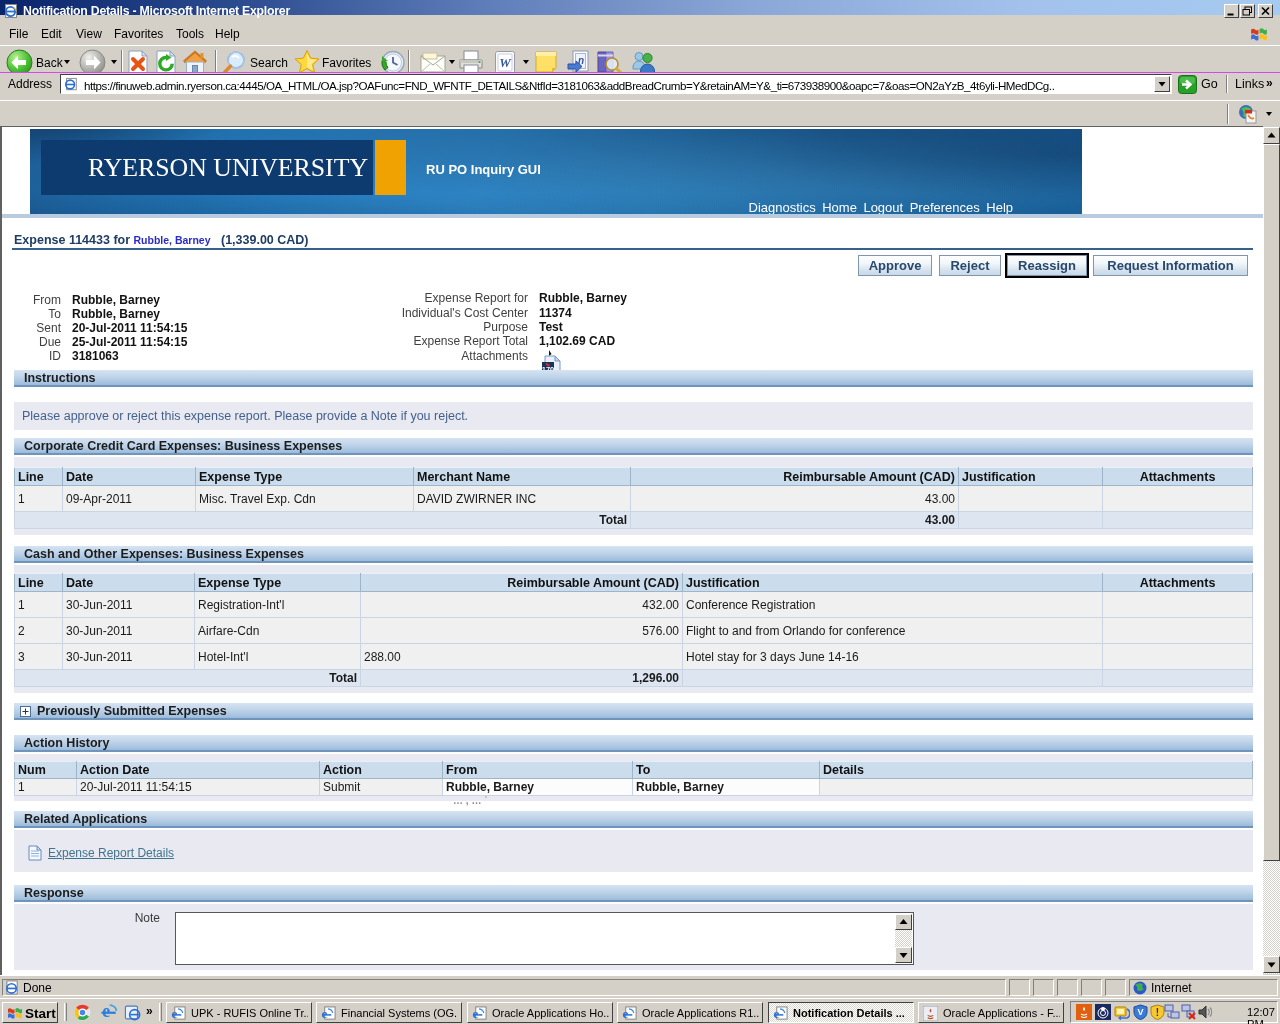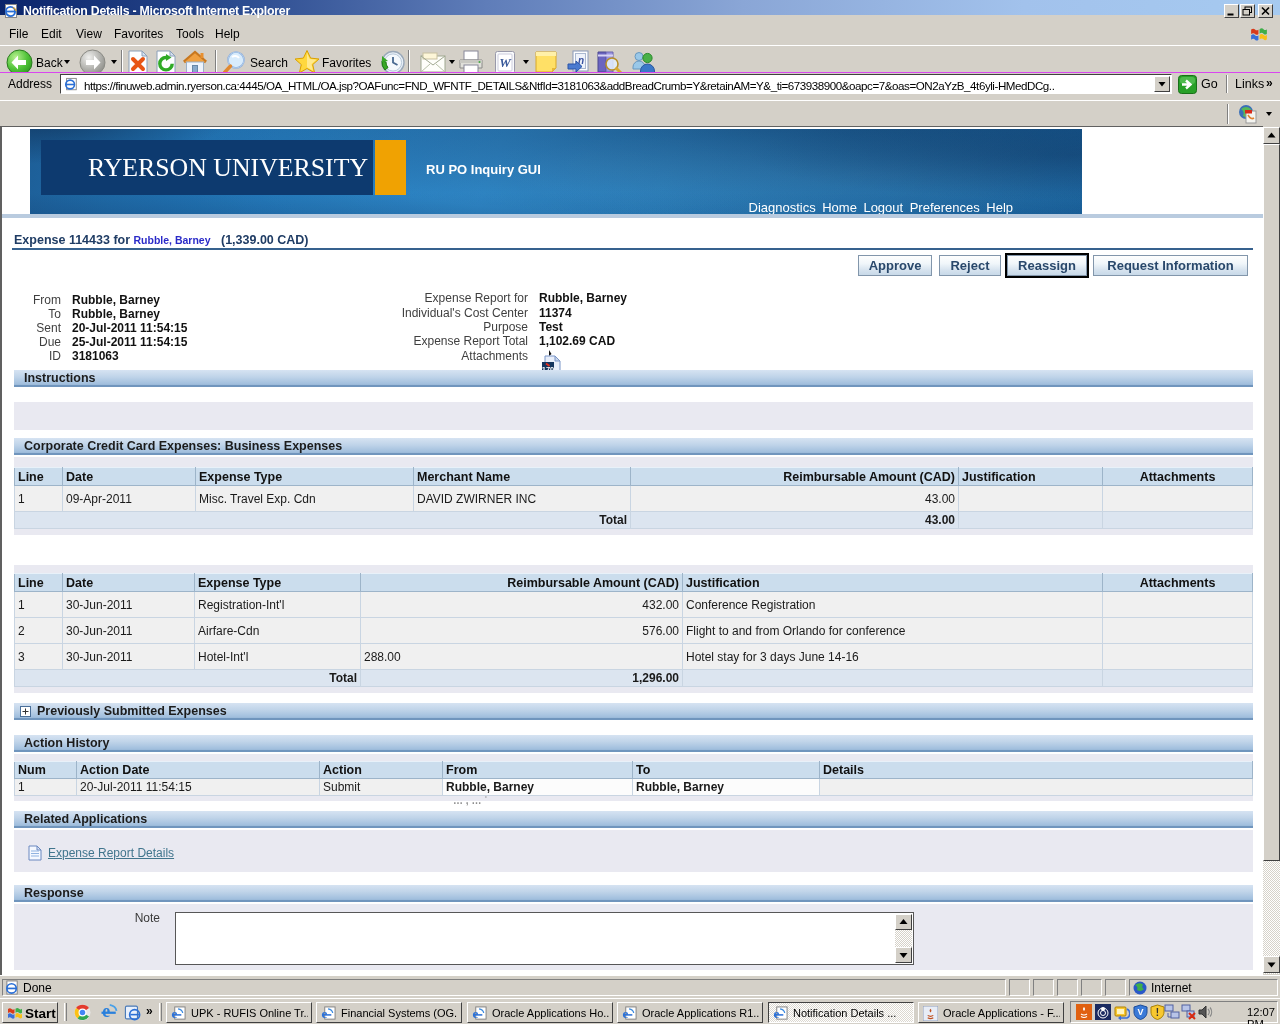--- a/index.html
+++ b/index.html
@@ -313,20 +313,21 @@
         <path d="M6 24 h11 M6 26 h11" stroke="#a8bce0" stroke-width="1"></path>
         <rect x="1" y="13" width="12" height="11" fill="#15355e"></rect>
         <path d="M5 14.5 l3.5 2.5" stroke="#e03020" stroke-width="2"></path>
         <text x="7" y="22.5" font-size="7.5" fill="#fff" text-anchor="middle" font-weight="bold">170</text>
       </svg>
     </div>
   </div>
 
   <div class="hdrbar" style="top:243px;">Instructions</div>
   <div class="lavender" style="top:275px;height:28px;"></div>
+  <div class="abs" style="left:20px;top:282px;font-size:12.5px;color:#44618e;">Please approve or reject this expense report. Please provide a Note if you reject.</div>
 
   <div class="hdrbar" style="top:311px;">Corporate Credit Card Expenses: Business Expenses</div>
   <div class="lavender" style="top:330px;height:78px;"></div>
   <table class="oaf" style="left:12px;top:340px;width:1239px;">
     <colgroup>
         <col style="width:48px;">
         <col style="width:133px;">
         <col style="width:218px;">
         <col style="width:217px;">
         <col style="width:328px;">
@@ -354,20 +355,21 @@
         </tr>
     <tr class="total" style="height:17px;">
           <td colspan="4" style="text-align:right;">Total</td>
           <td style="text-align:right;">43.00</td>
           <td></td>
           <td></td>
         </tr>
   </tbody>
     </table>
 
+  <div class="hdrbar" style="top:419px;">Cash and Other Expenses: Business Expenses</div>
   <div class="lavender" style="top:438px;height:128px;"></div>
   <table class="oaf" style="left:12px;top:446px;width:1239px;">
     <colgroup>
         <col style="width:48px;">
         <col style="width:132px;">
         <col style="width:166px;">
         <col style="width:322px;">
         <col style="width:420px;">
         <col>
       </colgroup>
@@ -574,21 +576,21 @@
       </svg>
       <span class="cap">Oracle Applications R1...</span>
     </div>
   <div class="tbtn tactive" style="left:768px;width:146px;">
       <svg class="abs" style="left:4px;top:3px;" width="15" height="15" viewBox="0 0 16 16">
         <rect x="4" y="1" width="11" height="13" fill="#fff" stroke="#808080"></rect>
         <text x="0.5" y="13" font-size="14" font-weight="bold" fill="#2a70d8" font-family="Liberation Serif">e</text>
         <path d="M1 9.5 h10" stroke="#2a70d8" stroke-width="1.6"></path>
         <path d="M7.5 3 q4.5 0.8 5 4.5" stroke="#3a8ae0" stroke-width="1.3" fill="none"></path>
       </svg>
-      <span class="cap" style="font-weight:normal;">Notification Details ...</span>
+      <span class="cap" style="font-weight:bold;">Notification Details ...</span>
     </div>
   <div class="tbtn" style="left:918px;width:146px;">
       <svg class="abs" style="left:4px;top:3px;" width="15" height="15" viewBox="0 0 16 16">
         <rect width="16" height="16" fill="#e8edf6" stroke="#8a9ab8"></rect>
         <path d="M5 10 q3 2 6 0 M5 12.5 q3 2 6 0" stroke="#c05020" stroke-width="1.2" fill="none"></path>
         <path d="M8 3 q-2 2 0 4 q2 -2 0 -4" fill="#c05020"></path>
       </svg>
       <span class="cap">Oracle Applications - F...</span>
     </div>
   <div class="abs" style="left:1070px;top:2px;width:208px;height:22px;border-top:1px solid #808080;border-left:1px solid #808080;border-bottom:1px solid #fff;border-right:1px solid #fff;"></div>

